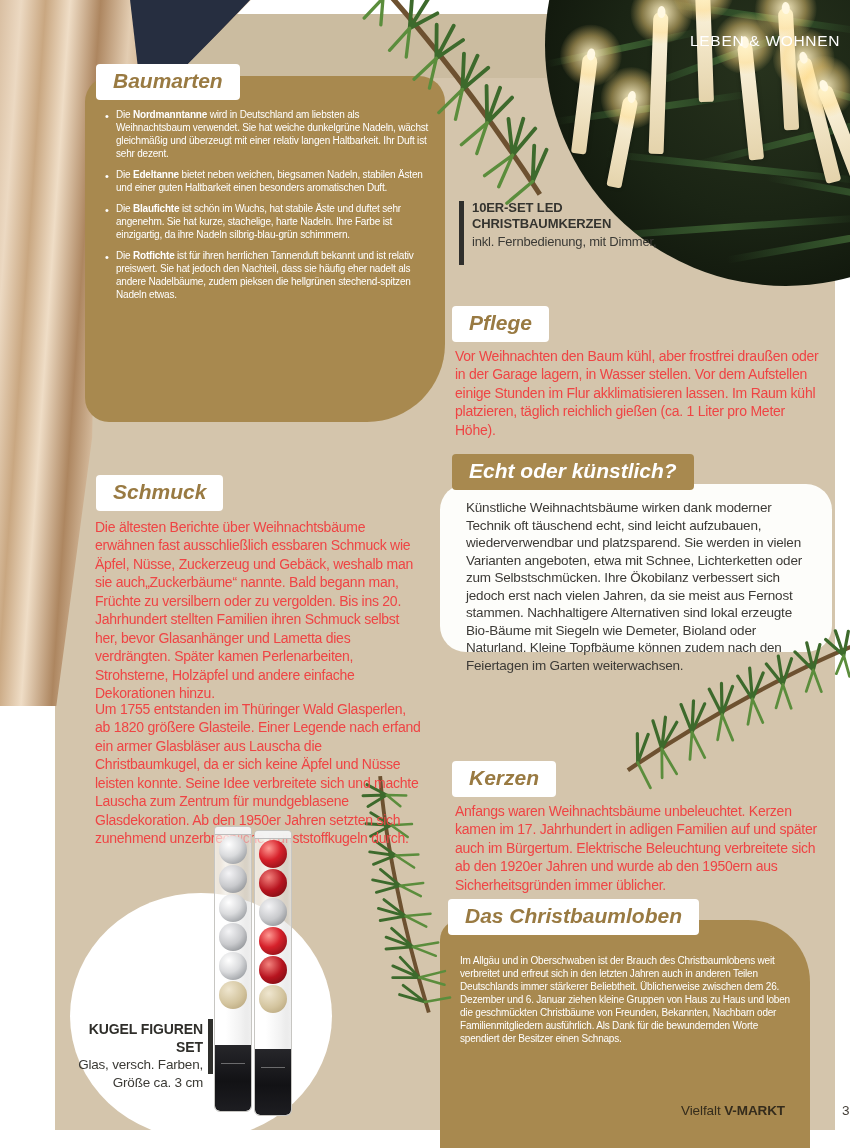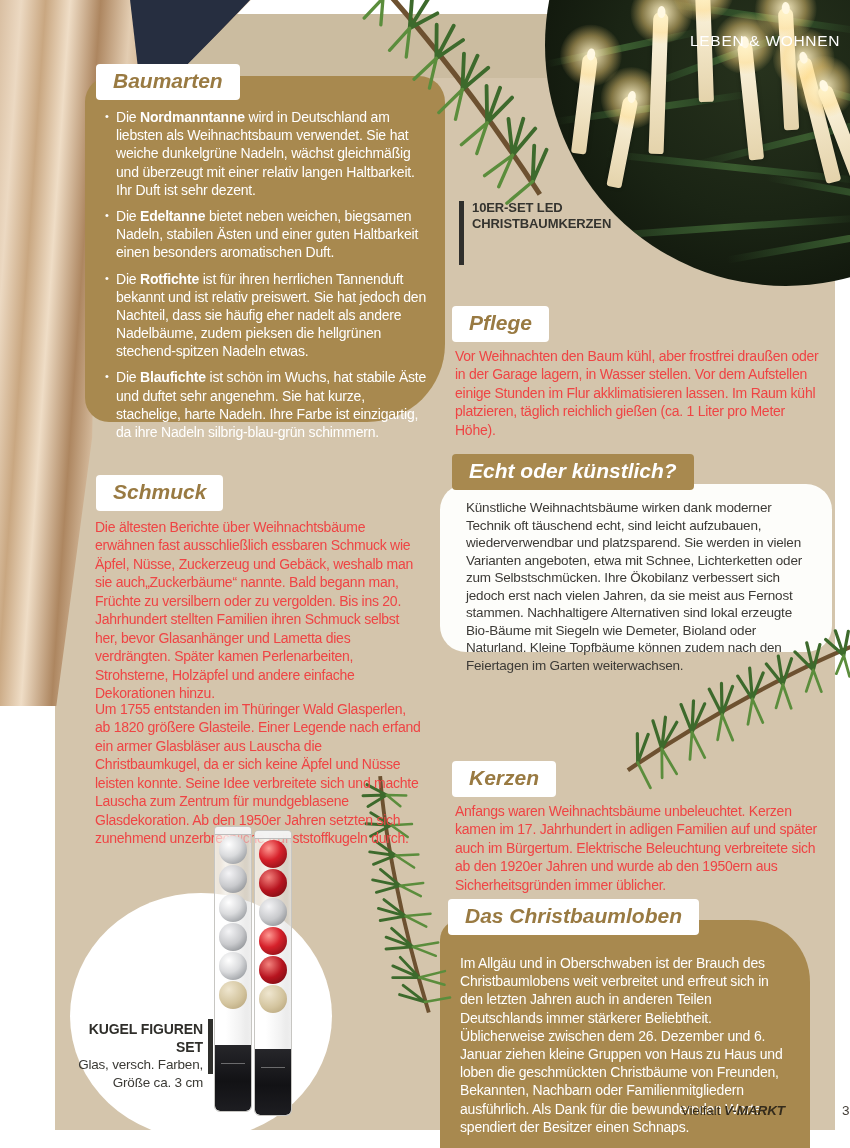--- a/index.html
+++ b/index.html
@@ -59,21 +59,21 @@
 
   
   .panel{position:absolute;z-index:4;background:#a8894f;}
   .panel-baumarten{left:85px;top:76px;width:360px;height:346px;border-radius:26px 26px 78px 24px;}
   .panel-christ{left:440px;top:920px;width:370px;height:228px;border-radius:20px 62px 0 0;}
   .panel-echt{position:absolute;z-index:4;left:440px;top:484px;width:392px;height:168px;
     background:#fdfdfa;border-radius:26px;}
 
   
   .body-dark{position:absolute;z-index:6;color:#ef4444;font-size:14px;line-height:1.32;letter-spacing:-0.25px;}
-  .body-white{color:#ffffff;font-size:14px;line-height:1.3;letter-spacing:-0.2px;}
+  .body-white{color:#ffffff;font-size:10px;line-height:1.3;letter-spacing:-0.2px;}
   .bullets{list-style:none;margin:0;padding:32px 16px 0 20px;}
   .bullets li{position:relative;padding-left:11px;margin-bottom:8px;}
   .bullets li::before{content:"•";position:absolute;left:0;top:0;font-size:11px;line-height:1.6;}
   .bullets b{font-weight:bold;}
   .christ-text{padding:34px 20px 0 20px;}
   .echt-text{padding:15px 20px 0 26px;color:#3c3a36;font-size:13.5px;line-height:1.3;letter-spacing:-0.2px;}
 
   
   .callout-bar{position:absolute;z-index:6;background:#2f2f2c;}
   .p1-bar{left:459px;top:201px;width:5px;height:64px;}
@@ -99,21 +99,21 @@
   .ball-paper{background:radial-gradient(circle at 35% 30%, #efe6cf, #d3c49e 55%, #b09c72);}
   .tube-cap{position:absolute;bottom:0;left:0;right:0;height:66px;border-radius:0 0 5px 5px;
     background:linear-gradient(180deg,#26262a,#121215 55%,#1d1d21);}
   .tube-cap::after{content:"";position:absolute;left:6px;right:6px;top:18px;height:1px;background:rgba(255,255,255,.35);}
 
   
   .section-label{position:absolute;z-index:6;left:690px;top:32px;color:#ffffff;
     font-size:15.5px;letter-spacing:.7px;}
   .footer-credit{position:absolute;z-index:6;left:555px;top:1103px;width:230px;text-align:right;
     font-size:13.5px;color:#352c1c;letter-spacing:-0.1px;}
-  .footer-credit b{font-weight:bold;font-style:italic;}
+  .footer-credit b{font-weight:bold;}
   .page-number{position:absolute;z-index:6;left:810px;top:1103px;font-size:13.5px;color:#46403a;padding-left:32px;}
 </style>
 </head>
 <body>
 
 <div class="bg-beige"></div>
 <div class="bg-band"></div>
 <div class="white-circle"></div>
 
 <div class="curtain">
@@ -159,33 +159,34 @@
     <use href="#branchdef"></use>
   </svg>
 <svg class="branch b-bottom" viewBox="0 0 240 140">
     <use href="#branchdef"></use>
   </svg>
 
 <div class="panel panel-baumarten">
   <ul class="bullets body-white">
     <li><span>Die </span><b>Nordmanntanne</b><span> wird in Deutschland am liebsten als Weihnachtsbaum verwendet. Sie hat weiche dunkelgrüne Nadeln, wächst gleichmäßig und überzeugt mit einer relativ langen Haltbarkeit. Ihr Duft ist sehr dezent.</span></li>
     <li><span>Die </span><b>Edeltanne</b><span> bietet neben weichen, biegsamen Nadeln, stabilen Ästen und einer guten Haltbarkeit einen besonders aromatischen Duft.</span></li>
+    <li><span>Die </span><b>Blaufichte</b><span> ist schön im Wuchs, hat stabile Äste und duftet sehr angenehm. Sie hat kurze, stachelige, harte Nadeln. Ihre Farbe ist einzigartig, da ihre Nadeln silbrig-blau-grün schimmern.</span></li>
     <li><span>Die </span><b>Rotfichte</b><span> ist für ihren herrlichen Tannenduft bekannt und ist relativ preiswert. Sie hat jedoch den Nachteil, dass sie häufig eher nadelt als andere Nadelbäume, zudem pieksen die hellgrünen stechend-spitzen Nadeln etwas.</span></li>
-    <li><span>Die </span><b>Blaufichte</b><span> ist schön im Wuchs, hat stabile Äste und duftet sehr angenehm. Sie hat kurze, stachelige, harte Nadeln. Ihre Farbe ist einzigartig, da ihre Nadeln silbrig-blau-grün schimmern.</span></li>
   </ul>
 </div>
 <div class="pill pill-white" style="left:96px;top:64px;">Baumarten</div>
 
 <div class="callout-bar p1-bar"></div>
 <div class="p1-text">
   <div class="p1-name">
     <div>10ER-SET LED</div>
     <div>CHRISTBAUMKERZEN</div>
   </div>
   <div class="p1-desc">
+    <div>inkl. Fernbedienung, mit Dimmer,</div>
   </div>
 </div>
 
 <div class="pill pill-white" style="left:452px;top:306px;">Pflege</div>
 <div class="body-dark" style="left:455px;top:347px;width:368px;">Vor Weihnachten den Baum kühl, aber frostfrei draußen oder in der Garage lagern, in Wasser stellen. Vor dem Aufstellen einige Stunden im Flur akklimatisieren lassen. Im Raum kühl platzieren, täglich reichlich gießen (ca. 1 Liter pro Meter Höhe).</div>
 
 <div class="panel-echt">
   <div class="echt-text">Künstliche Weihnachtsbäume wirken dank moderner Technik oft täuschend echt, sind leicht aufzubauen, wiederverwendbar und platzsparend. Sie werden in vielen Varianten angeboten, etwa mit Schnee, Lichterketten oder zum Selbstschmücken. Ihre Ökobilanz verbessert sich jedoch erst nach vielen Jahren, da sie meist aus Fernost stammen. Nachhaltigere Alternativen sind lokal erzeugte Bio-Bäume mit Siegeln wie Demeter, Bioland oder Naturland. Kleine Topfbäume können zudem nach den Feiertagen im Garten weiterwachsen.</div>
 </div>
 <div class="pill pill-brown" style="left:452px;top:454px;">Echt oder künstlich?</div>

